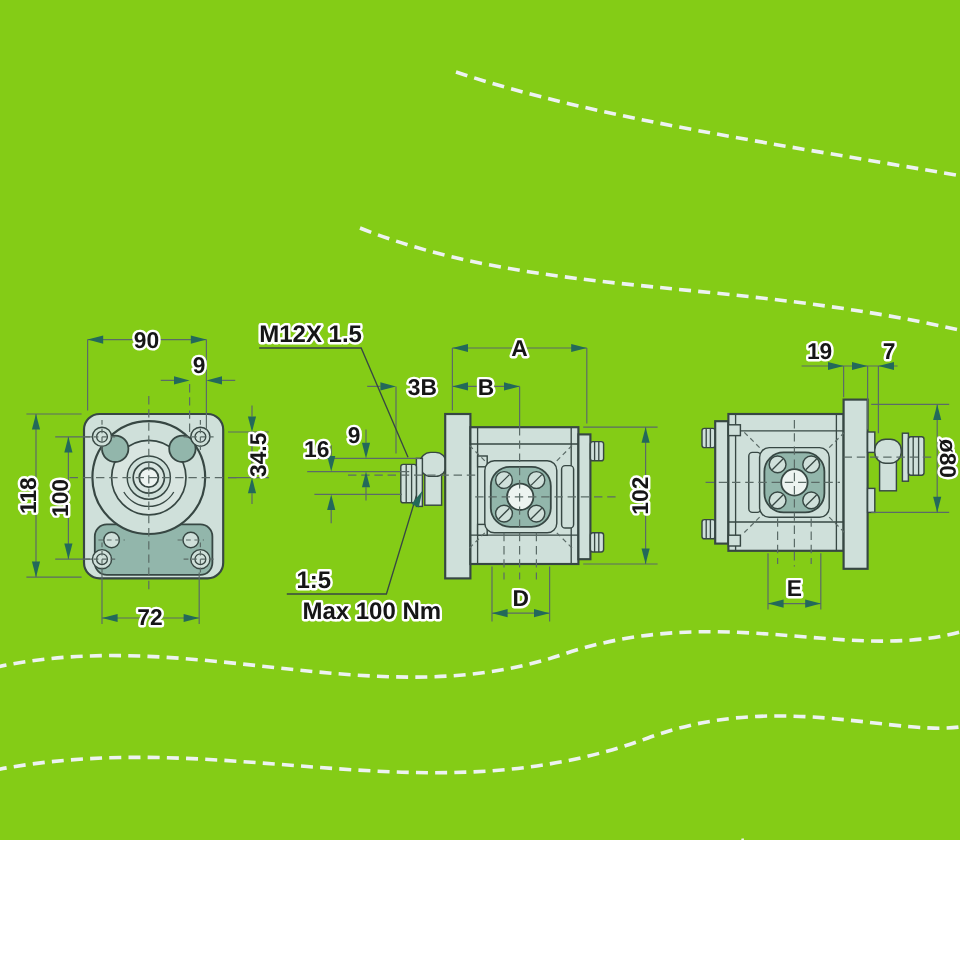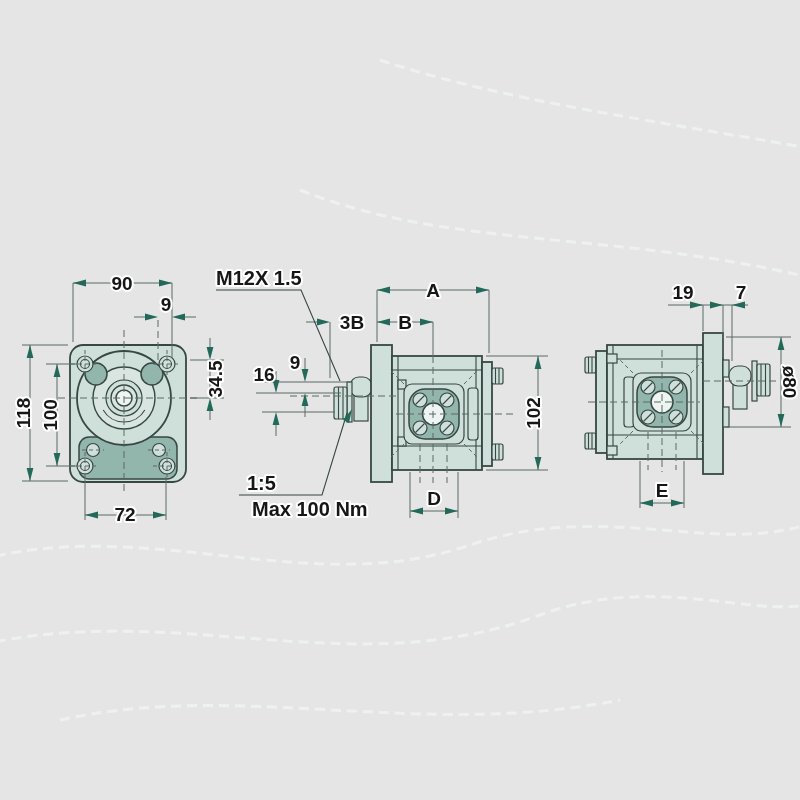--- a/index.html
+++ b/index.html
@@ -1,16 +1,16 @@
 <!DOCTYPE html>
 <html><head>
 <meta charset="utf-8">
 <style>
   html,body{margin:0;padding:0;background:#ffffff;}
-  .page{width:800px;height:800px;position:relative;background:#e5e5e5;overflow:hidden;}
+  .page{width:800px;height:700px;position:relative;background:#84cc16;overflow:hidden;}
   svg{display:block;}
   
   .part{fill:#cfe0da;stroke:#374743;stroke-width:1.8;}
   .partthin{fill:#cfe0da;stroke:#374743;stroke-width:1.2;}
   .partlight{fill:#d8e5e0;stroke:#374743;stroke-width:1.4;}
   .dark{fill:#92b6ab;stroke:#374743;stroke-width:1.5;}
   .hole{fill:#edf4f1;stroke:#374743;stroke-width:1.5;}
   .thin{fill:none;stroke:#374743;stroke-width:1.1;}
   
   .dim{fill:none;stroke:#5b6b67;stroke-width:1;}

